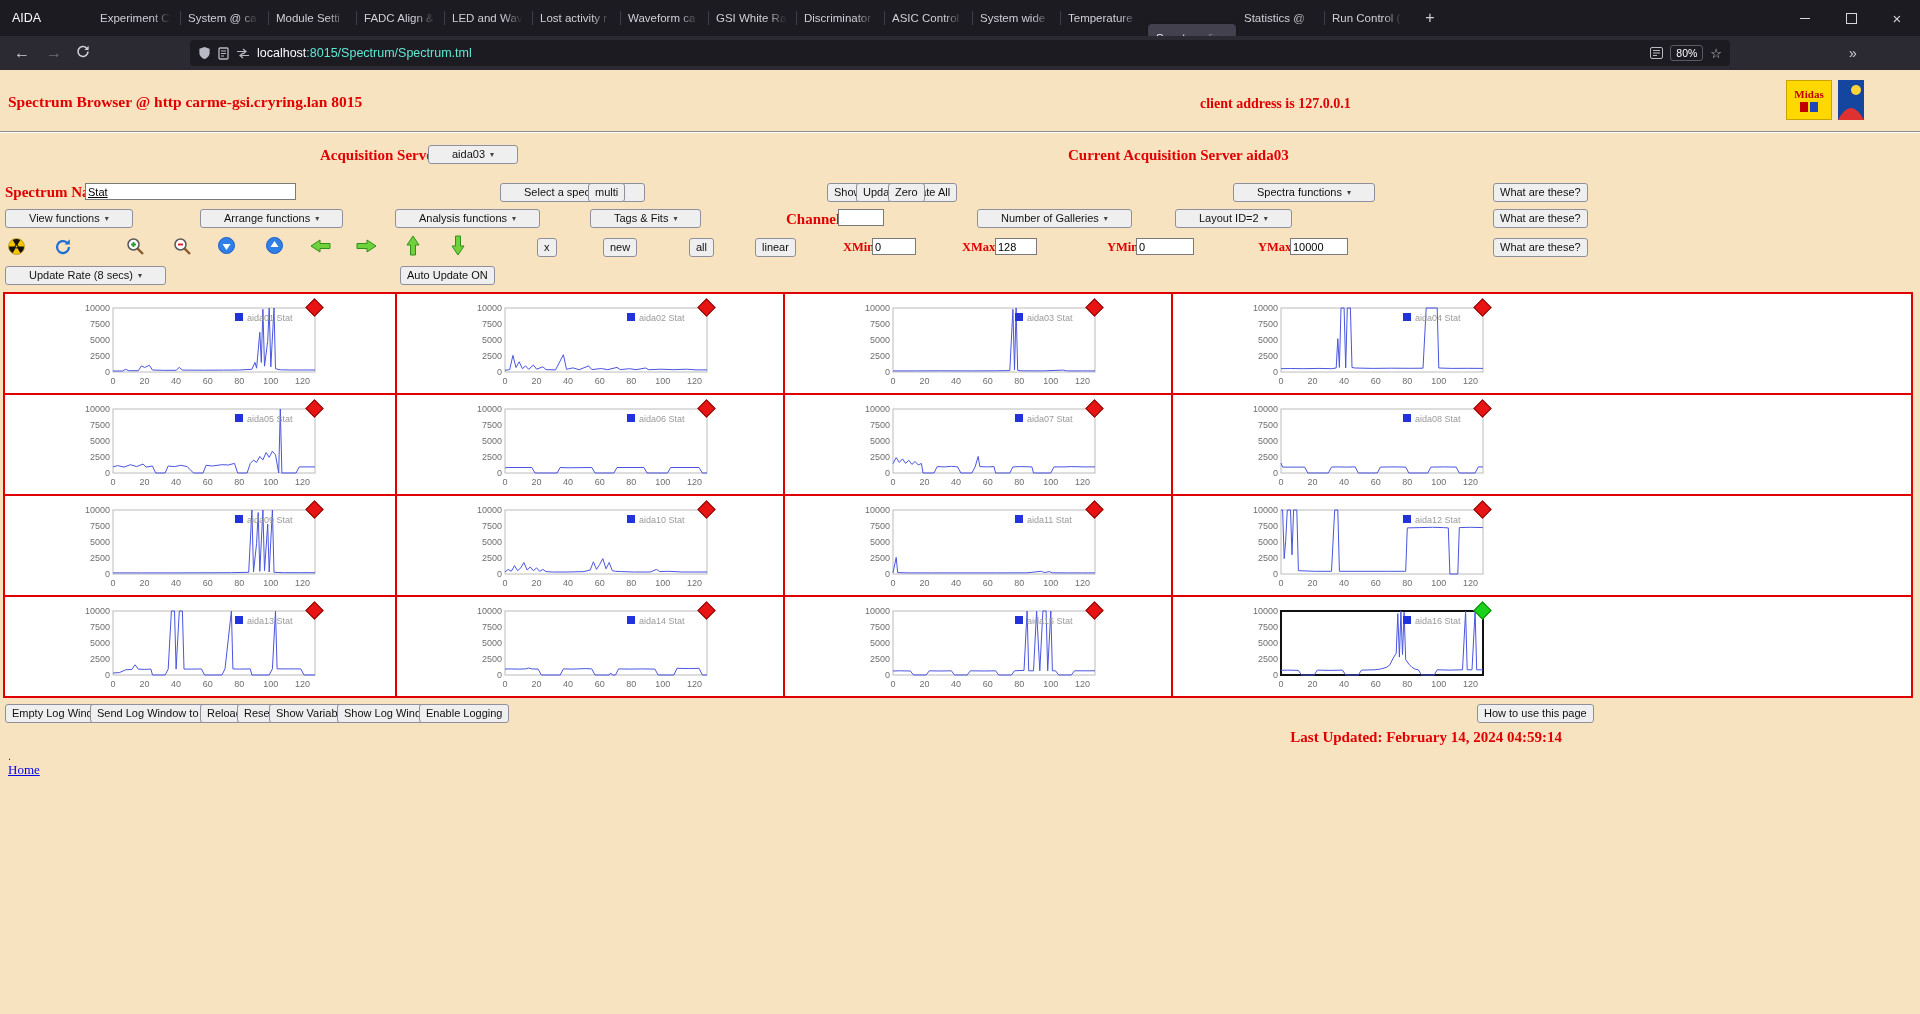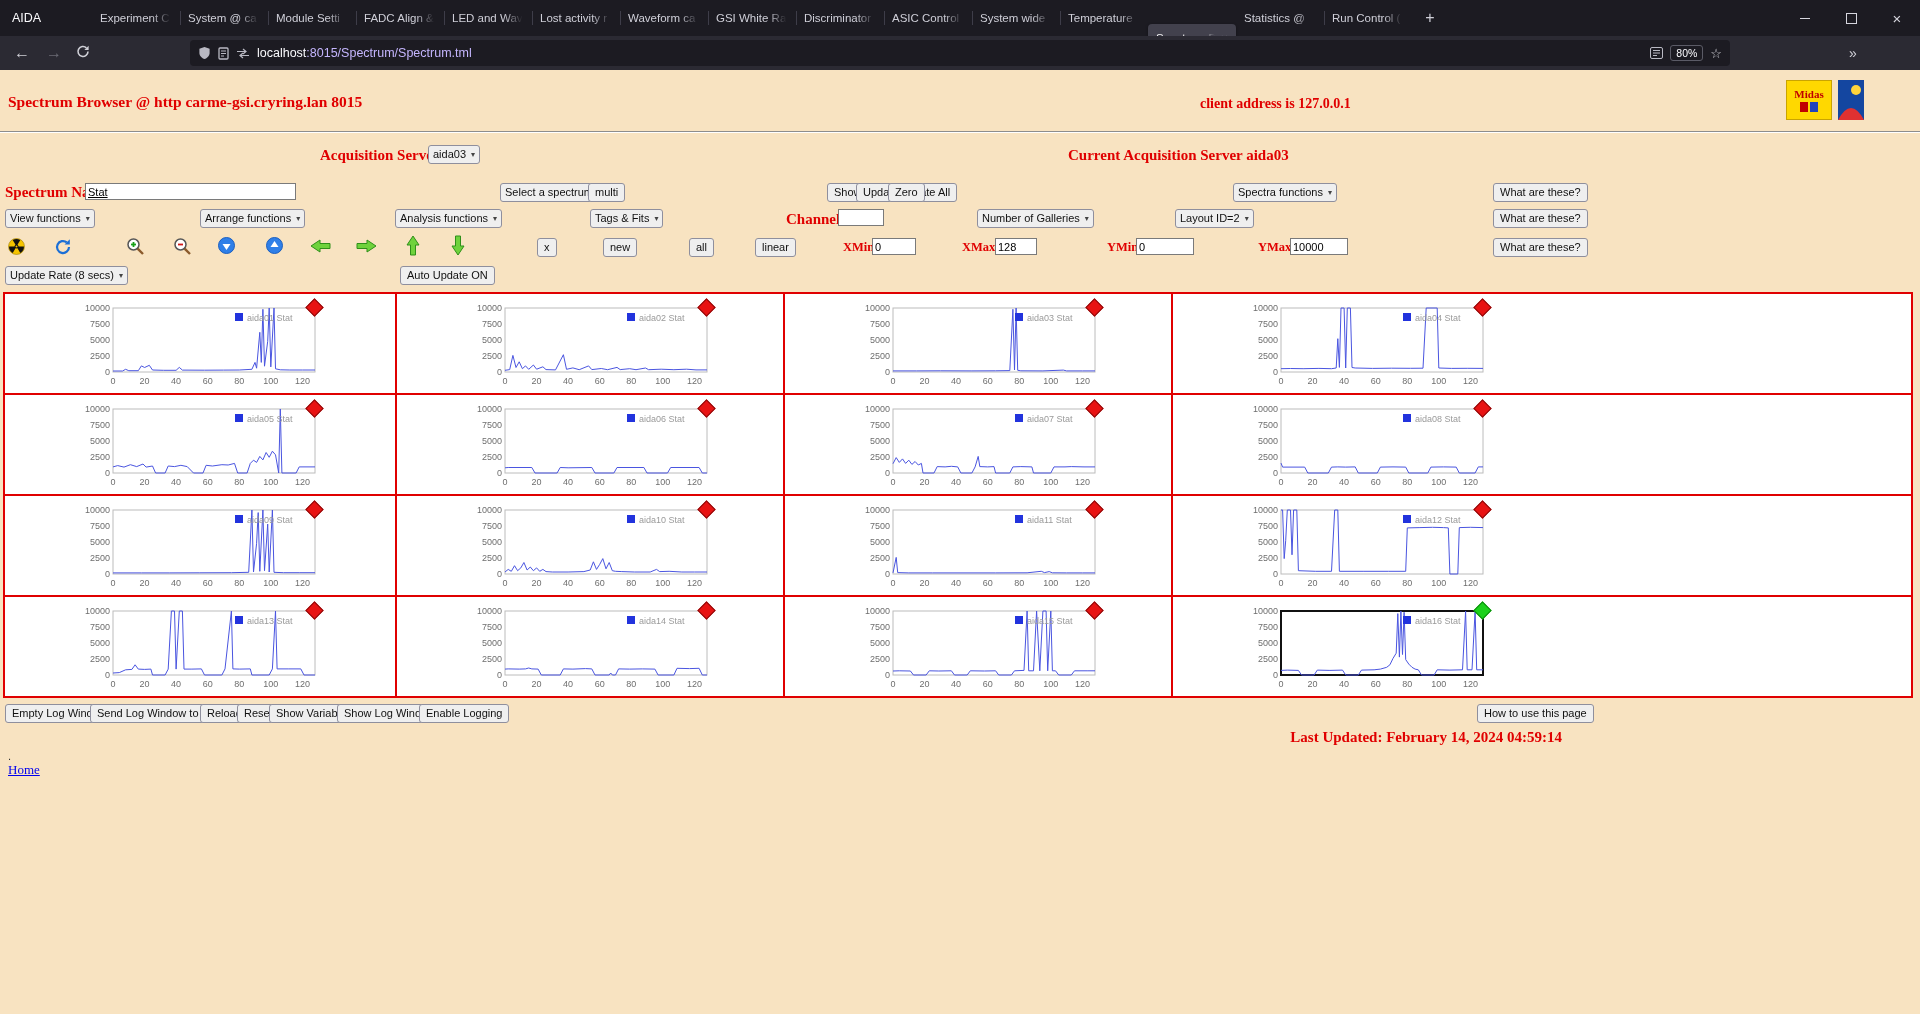--- a/index.html
+++ b/index.html
@@ -20,35 +20,35 @@
   .wc-min{width:10px;height:1px;background:#d6d6de;display:block;}
   .wc-max{width:9px;height:9px;border:1px solid #d6d6de;display:block;}
   .wc-x{font-size:15px;line-height:1;}
 
   .navbar{height:34px;background:#2b2a33;position:relative;}
   .navico{position:absolute;top:50%;transform:translateY(-50%);color:#d0d0d7;font-size:16px;line-height:1;}
   .dim{color:#6b6b75;}
   .urlbar{position:absolute;left:190px;top:4px;width:1540px;height:26px;background:#1c1b22;border-radius:4px;display:flex;align-items:center;padding:0 8px;box-sizing:border-box;gap:7px;color:#fbfbfe;font-size:12.5px;}
   .urltext{white-space:nowrap;}
   .urltext .host{color:#fbfbfe;}
-  .urltext .path{color:#c4b5fd;}
+  .urltext .path{color:#5eead4;}
   .urlspacer{flex:1;}
   .zoomchip{border:1px solid #5b5b66;border-radius:3px;padding:1px 5px;font-size:10.5px;color:#fbfbfe;}
   .staric{font-size:13px;color:#d0d0d7;}
   .burger{width:14px;height:12px;background:linear-gradient(#d0d0d7 0 2px,transparent 2px 5px,#d0d0d7 5px 7px,transparent 7px 10px,#d0d0d7 10px 12px);}
 
   
   .page{position:absolute;top:70px;left:0;width:1920px;height:944px;background:#f8e3c1;}
   .rser{position:absolute;font-family:"Liberation Serif",serif;font-weight:bold;color:#e00000;}
   .rtitle{font-size:15.5px;}
   .rlbl{font-size:15px;}
   .rsmall{font-size:12.5px;}
   .hr{position:absolute;left:0;top:61px;width:1920px;height:0;border-top:1px solid #8d8d8d;border-bottom:1px solid #ffffff;}
   .btn{position:absolute;font-family:"Liberation Sans",sans-serif;font-size:11px;padding:2px 6px;background:#efefef;border:1px solid #8f8f9d;border-radius:3px;color:#111;line-height:1.15;cursor:default;}
-  .sel{position:absolute;display:inline-flex;align-items:center;gap:5px;font-size:11px;background:#efefef;border:1px solid #8f8f9d;border-radius:3px;padding:2px 4px;color:#111;line-height:1.15;cursor:default;text-align:center;}
+  .sel{position:absolute;display:inline-flex;align-items:center;gap:5px;font-size:11px;background:#efefef;border:1px solid #8f8f9d;border-radius:3px;padding:2px 23px;color:#111;line-height:1.15;cursor:default;text-align:center;}
   .sel .arr{font-size:8px;color:#444;}
   .txt{position:absolute;font-size:11px;height:13px;border:1px solid #7a7a7a;background:#fff;padding:1px 2px;font-family:"Liberation Sans",sans-serif;}
   .icon{position:absolute;display:inline-flex;}
   .homelink{position:absolute;font-family:"Liberation Serif",serif;font-size:13px;color:#0000ee;text-decoration:underline;}
   .dottext{position:absolute;font-size:11px;color:#333;}
 
   .logo-midas{position:absolute;left:1786px;top:10px;width:46px;height:40px;background:#ffd800;border:1px solid #caa400;box-sizing:border-box;display:flex;flex-direction:column;align-items:center;justify-content:center;gap:2px;}
   .logo-midas .mtxt{font-family:"Liberation Serif",serif;font-weight:bold;color:#c00000;font-size:11px;line-height:1;}
   .logo-midas .mblocks{display:flex;gap:2px;}
   .logo-midas .mb1{width:8px;height:10px;background:#c00000;}

